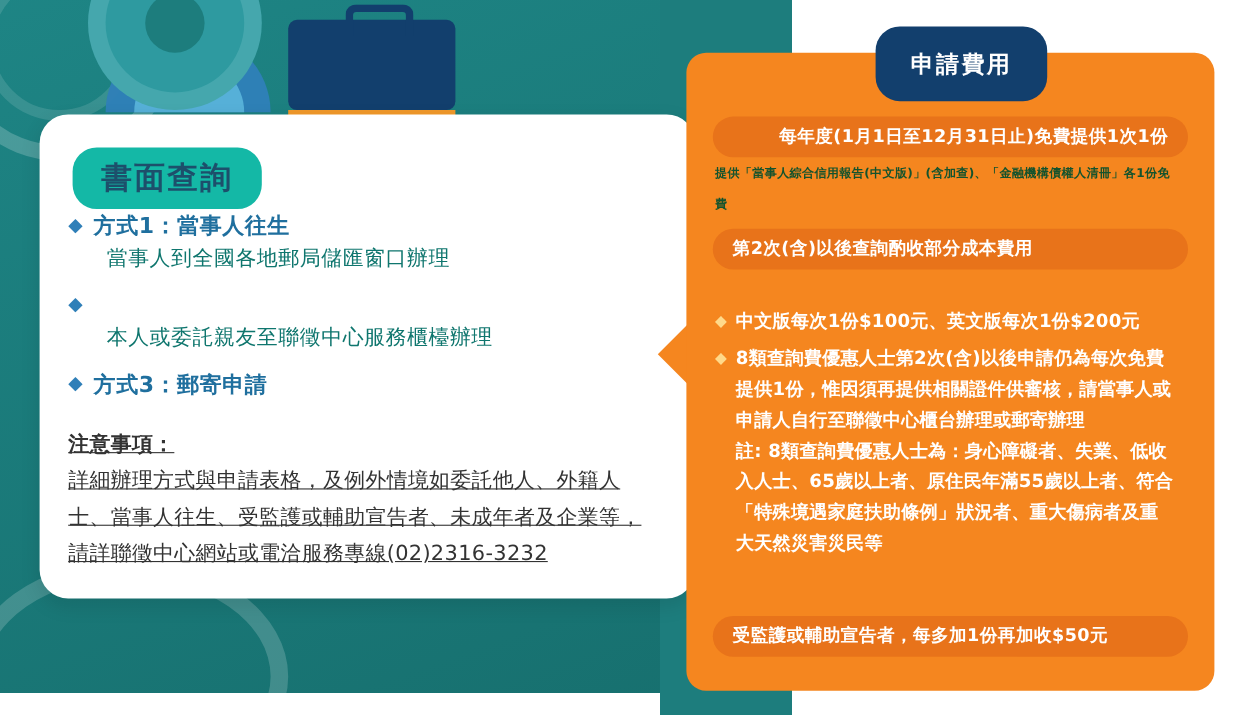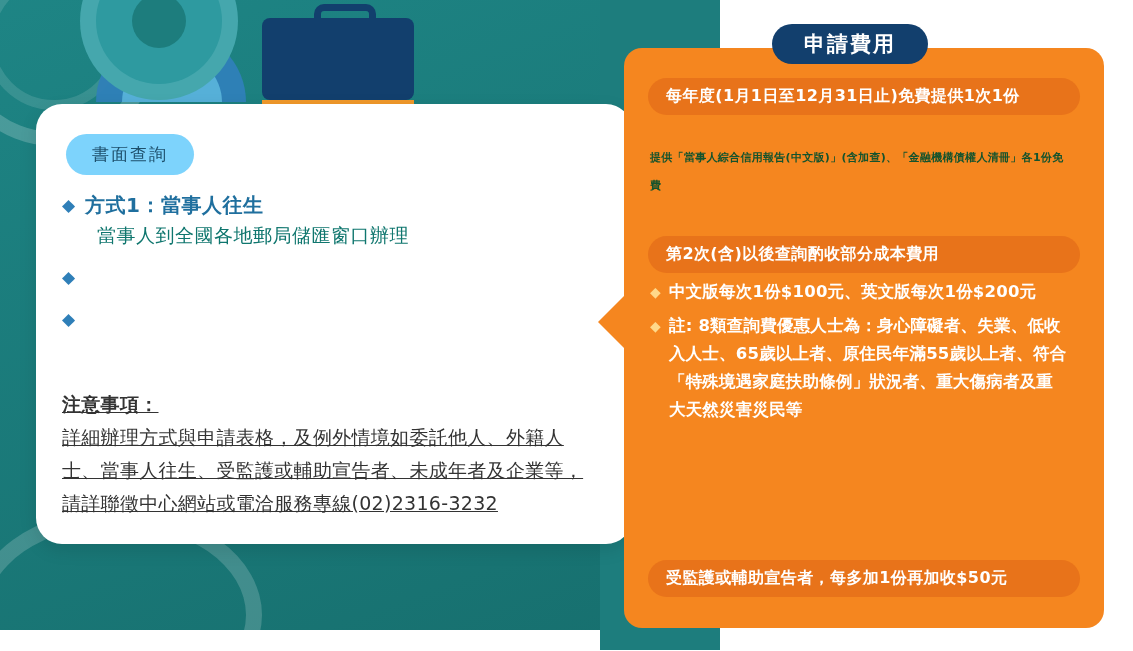--- a/index.html
+++ b/index.html
@@ -117,24 +117,24 @@
     left: 598px; top: 292px;
     width: 0; height: 0;
     border-top: 30px solid transparent;
     border-bottom: 30px solid transparent;
     border-right: 30px solid #f5861f;
   }
 
   .badge-yellow {
     position: absolute;
     left: 66px; top: 134px;
-    background: #7dd3fc;
+    background: #14b8a6;
     color: #1d4f6b;
-    font-size: 17px;
-    font-weight: normal;
+    font-size: 28px;
+    font-weight: bold;
     padding: 9px 26px;
     border-radius: 22px;
     letter-spacing: 2px;
   }
 
   .method-list {
     position: absolute;
     left: 62px; top: 190px;
     width: 520px;
   }
@@ -181,42 +181,42 @@
   
   .right-card {
     position: absolute;
     left: 624px; top: 48px;
     width: 480px; height: 580px;
     background: #f5861f;
     border-radius: 18px;
   }
   .badge-navy {
     position: absolute;
-    left: 772px; top: 24px;
+    left: 796px; top: 24px;
     background: #123f6d;
     color: #ffffff;
     font-size: 21px;
     font-weight: bold;
-    padding: 6px 32px;
+    padding: 20px 32px;
     border-radius: 22px;
     letter-spacing: 2px;
     z-index: 5;
   }
   .pill {
     position: absolute;
     background: #e8731a;
     border-radius: 20px;
     color: #ffffff;
     font-size: 16px;
     font-weight: bold;
     padding: 8px 18px;
     letter-spacing: 0.4px;
   }
-  .pill-1 { left: 648px; top: 78px; width: 396px; }
-  .pill-2 { left: 648px; top: 236px; width: 396px; }
+  .pill-1 { left: 648px; top: 106px; width: 396px; text-align: right; }
+  .pill-2 { left: 648px; top: 208px; width: 396px; }
   .pill-3 { left: 648px; top: 560px; width: 396px; }
 
   .orange-text {
     position: absolute;
     color: #14532d;
     font-size: 11px;
     line-height: 28px;
     font-weight: bold;
     letter-spacing: 0.3px;
   }
@@ -274,25 +274,27 @@
       <span class="diamond">◆</span>
       <span class="method-title">方式1：當事人往生</span>
     </div>
     <div class="method-desc">當事人到全國各地郵局儲匯窗口辦理</div>
   </div>
 
   <div class="method">
     <div class="method-head">
       <span class="diamond">◆</span>
     </div>
+    <div class="method-desc">本人或委託親友至聯徵中心服務櫃檯辦理</div>
   </div>
 
   <div class="method">
     <div class="method-head">
       <span class="diamond">◆</span>
+      <span class="method-title">方式3：郵寄申請</span>
     </div>
   </div>
 
 </div>
 
 <div class="notice">
   <span class="notice-title">注意事項：</span><br>
   <span>詳細辦理方式與申請表格，及例外情境如委託他人、外籍人士、當事人往生、受監護或輔助宣告者、未成年者及企業等，請詳聯徵中心網站或電洽服務專線(02)2316-3232</span>
 </div>
 
@@ -306,17 +308,18 @@
 <div class="pill pill-2">第2次(含)以後查詢酌收部分成本費用</div>
 
 <div class="bullet-row b1">
   <span class="bullet-diamond">◆</span>
   <span class="bullet-body">中文版每次1份$100元、英文版每次1份$200元</span>
 </div>
 
 <div class="bullet-row b2">
   <span class="bullet-diamond">◆</span>
   <span class="bullet-body">
+    <span class="note-line">8類查詢費優惠人士第2次(含)以後申請仍為每次免費提供1份，惟因須再提供相關證件供審核，請當事人或申請人自行至聯徵中心櫃台辦理或郵寄辦理</span>
     <span class="note-line">註: 8類查詢費優惠人士為：身心障礙者、失業、低收入人士、65歲以上者、原住民年滿55歲以上者、符合「特殊境遇家庭扶助條例」狀況者、重大傷病者及重大天然災害災民等</span>
   </span>
 </div>
 
 <div class="pill pill-3">受監護或輔助宣告者，每多加1份再加收$50元</div>
 
 </body></html>

